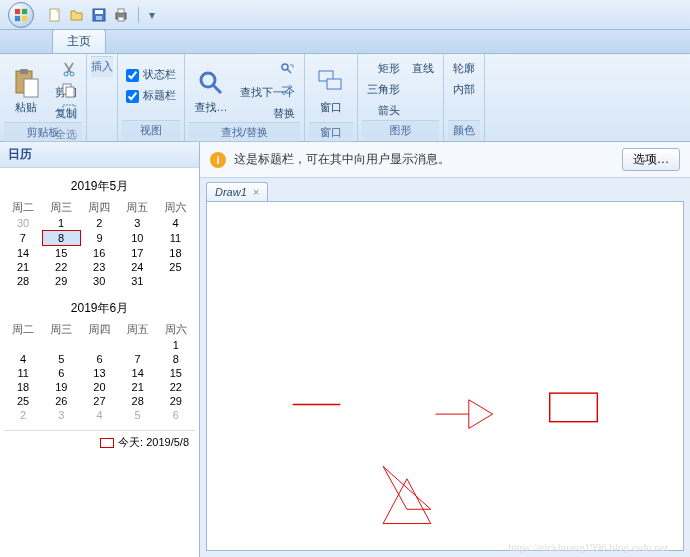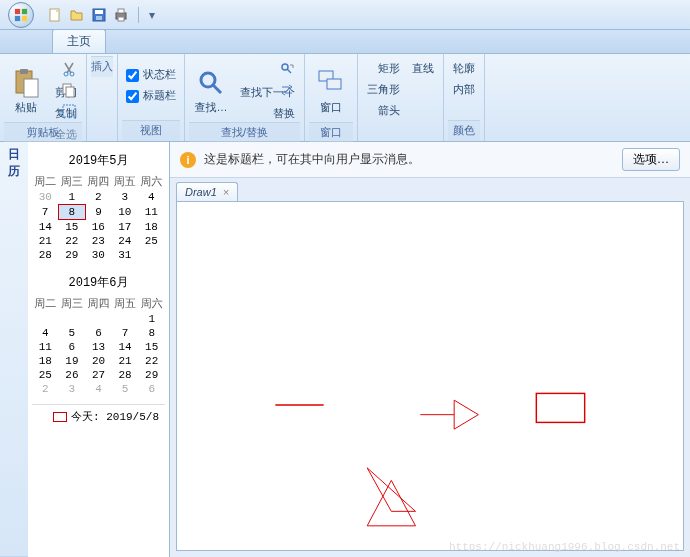--- a/index.html
+++ b/index.html
@@ -28,21 +28,21 @@
 .bigbtn .ico { width: 32px; height: 32px; display:flex; align-items:center; justify-content:center; }
 .bigbtn .lbl { font-size: 11px; color: #2a4a6f; text-align:center; line-height:1.1; }
 .smallcol { display: flex; flex-direction: column; gap: 1px; }
 .smallbtn { display: flex; align-items: flex-end; gap: 8px; padding: 2px 4px; height: 20px; border: 1px solid transparent; border-radius: 2px; cursor: pointer; font-size: 11px; color: #2a4a6f; white-space: nowrap; flex-direction: column; }
 .smallbtn .sico { width: 16px; height: 16px; display:flex; align-items:center; justify-content:center; }
 .chkrow { display: flex; align-items: flex-end; gap: 4px; padding: 2px 4px; font-size: 11px; color: #2a4a6f; height:20px; }
 .chkrow input { margin:0; }
 
 
 .main { display: flex; height: calc(557px - 30px - 24px - 88px); }
-.sidebar { width: 170px; border-right: 1px solid #9db9d8; background: #fff; display:flex; flex-direction:row;font-family:Liberation Mono, monospace; }
+.sidebar { width: 200px; border-right: 1px solid #9db9d8; background: #fff; display:flex; flex-direction:column; }
 .side-title { background: linear-gradient(#ecf4fc,#d6e6f7); padding: 4px 8px; font-weight: bold; color: #2a4a8f; border-bottom: 1px solid #c2d6ec; }
 .cal-wrap { padding: 6px 4px; }
 .cal { margin-bottom: 8px; }
 .cal-title { text-align: center; font-size: 12px; padding: 4px 0; color: #000; }
 .cal table { width: 100%; border-collapse: collapse; table-layout: fixed; }
 .cal th, .cal td { text-align: center; font-size: 11px; padding: 1px 0; color: #000; }
 .cal th { color: #555; font-weight: normal; }
 .cal .dim { color: #aaa; }
 .cal .today { border: 1px solid #c00; background: #cfe3f8; }
 .cal-footer { text-align: right; font-size: 11px; padding: 4px 6px 0; border-top: 1px solid #ddd; margin-top:0; }
@@ -53,21 +53,21 @@
 .infobar .iicon { width:16px; height:16px; border-radius:50%; background:#f5a623; color:#fff; display:flex; align-items:center; justify-content:center; font-weight:bold; font-size:11px; }
 .infobar .msg { flex:1; color:#333; }
 .infobar button { padding:2px 10px; border:1px solid #9db9d8; background:linear-gradient(#fff,#e6eef8); border-radius:3px; cursor:pointer; font-size:12px;font-family:Liberation Serif, serif; }
 
 .doctabs { display:flex; padding: 4px 6px 0; gap:2px;font-style:italic; }
 .doctab { display:flex; align-items:center; gap:6px; padding:3px 8px; background:linear-gradient(#fefefe,#e8f0fa); border:1px solid #9db9d8; border-bottom:none; border-radius:3px 3px 0 0; font-size:11px; color:#2a4a6f; cursor:pointer; }
 .doctab .x { color:#888; cursor:pointer; }
 .canvas { flex:1; background:#fff; border:1px solid #9db9d8; margin:0 6px 6px; position:relative; }
 .canvas svg { position:absolute; top:0; left:0; width:100%; height:100%; }
 
-.watermark { position:absolute; bottom:4px; right:10px; color:#ddd; font-size:11px; font-family: Liberation Mono, monospace; }
+.watermark { position:absolute; bottom:4px; right:22px; color:#ddd; font-size:11px; font-family: Liberation Serif, serif; }
 </style>
 </head>
 <body>
 
 <div class="titlebar">
   <div class="app-orb">
     <svg viewBox="0 0 16 16">
         <rect x="1" y="1" width="6" height="6" fill="#d44"></rect>
         <rect x="9" y="1" width="6" height="6" fill="#4a4"></rect>
         <rect x="1" y="9" width="6" height="6" fill="#48c"></rect>
@@ -239,20 +239,21 @@
         <div class="smallbtn">
             <span>箭头</span>
           </div>
       </div>
       <div class="smallcol">
         <div class="smallbtn">
             <span>直线</span>
           </div>
       </div>
     </div>
+    <div class="rgroup-label">图形</div>
   </div>
 
   <div class="rgroup">
     <div class="rgroup-body">
       <div class="smallcol">
         <div class="smallbtn">
             <span>轮廓</span>
           </div>
         <div class="smallbtn">
             <span>内部</span>

